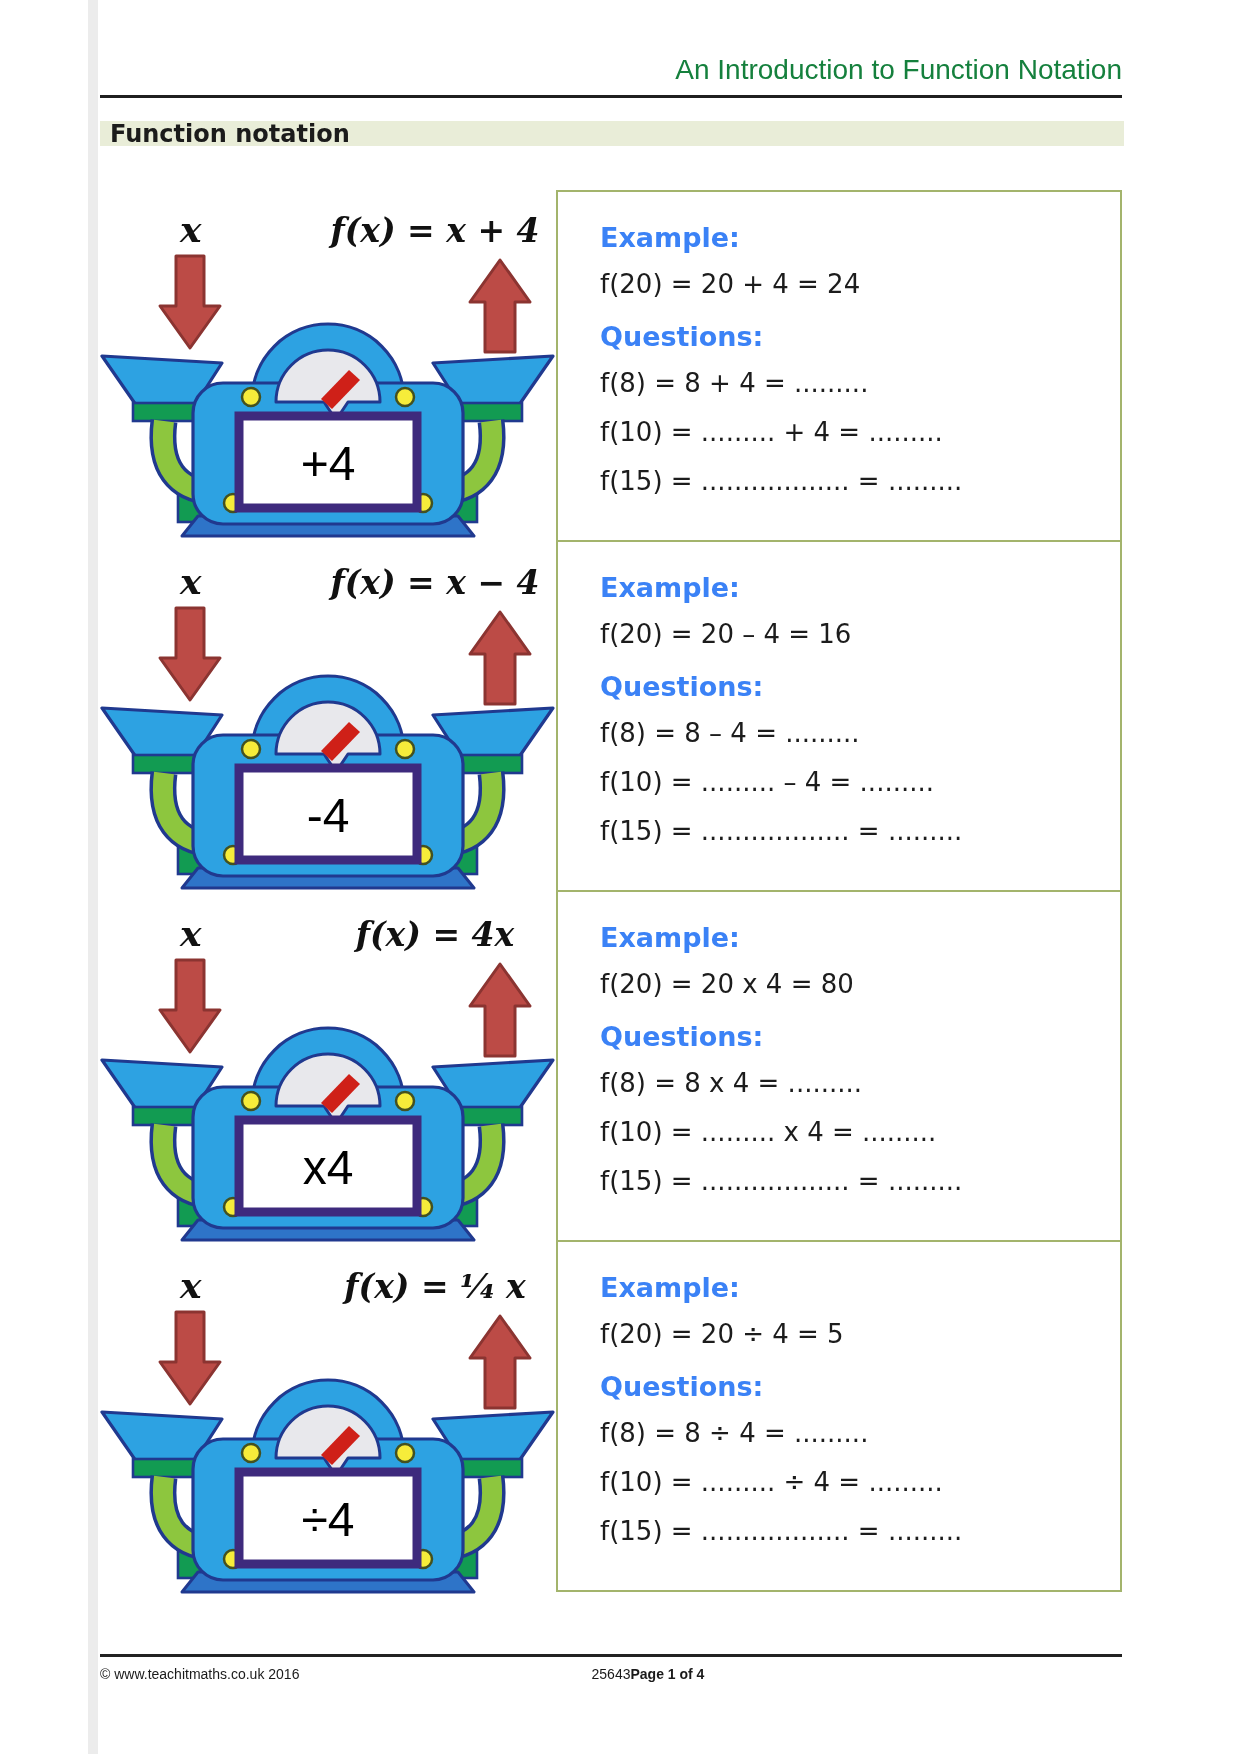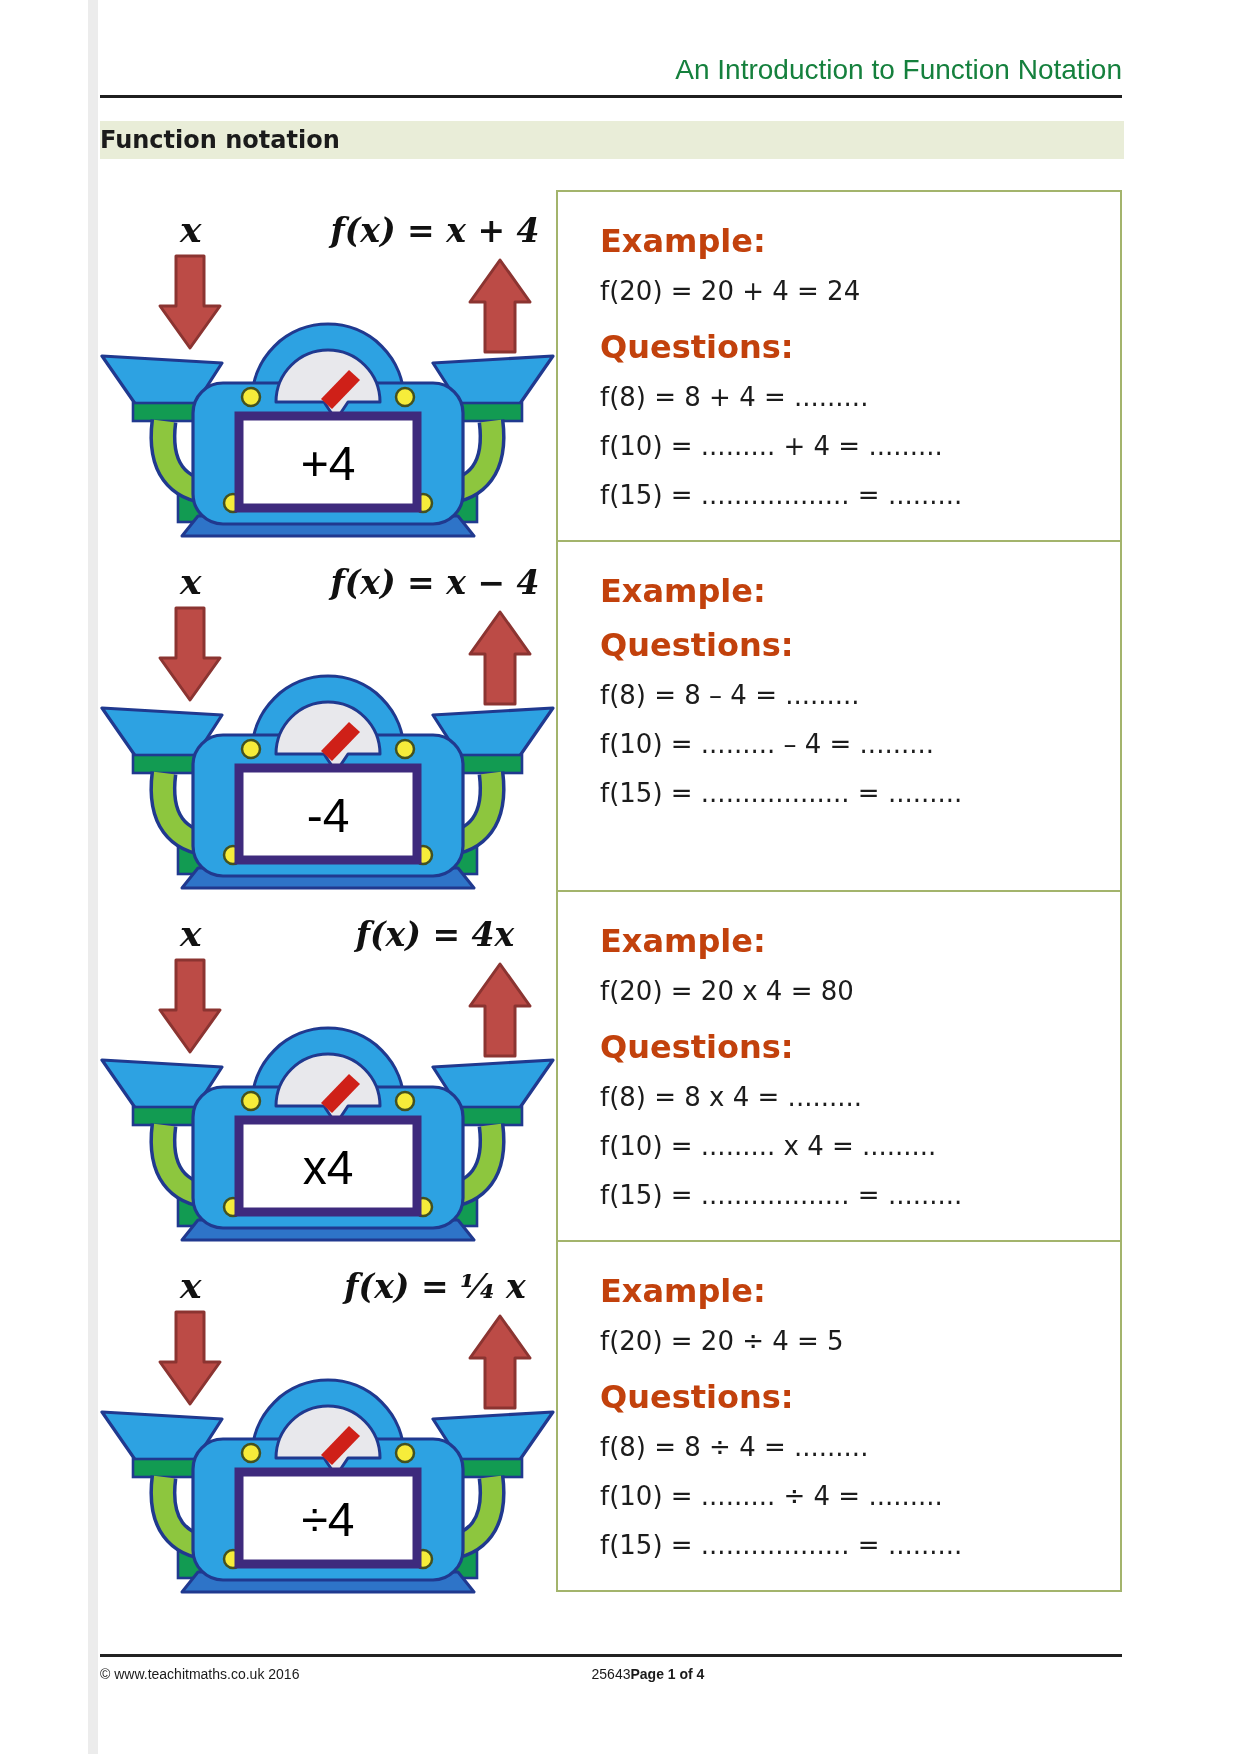--- a/index.html
+++ b/index.html
@@ -4,33 +4,33 @@
 <style>
   html,body{margin:0;padding:0;background:#fff;}
   .page{position:relative;width:1240px;height:1754px;background:#ffffff;overflow:hidden;
         font-family:"Liberation Sans",sans-serif;color:#1d1d1d;}
   .page-edge{position:absolute;left:88px;top:0;width:10px;height:100%;background:#ececec;}
   
   .header{position:absolute;left:100px;top:54px;width:1022px;text-align:right;
           border-bottom:3px solid #1f1f1f;padding-bottom:9px;}
   .header .title{font-size:28px;color:#15803d;}
   
-  .banner{position:absolute;left:100px;top:121px;width:1024px;height:38px;background:#e9edd8;
-          box-sizing:border-box;display:flex;align-items:center;}
+  .banner{position:absolute;left:100px;top:121px;width:1024px;height:25px;background:#e9edd8;
+          box-sizing:border-box;padding-left:10px;display:flex;align-items:center;}
   .banner .label{font-family:"DejaVu Sans",sans-serif;font-weight:700;font-size:24px;color:#1b1b1b;}
   
   .content{position:absolute;left:100px;top:190px;width:1022px;height:1408px;}
   .machines{position:absolute;left:0;top:0;width:456px;}
   .machine-row{width:456px;height:352px;}
   .machine-row svg{display:block;width:456px;height:352px;}
   .boxes{position:absolute;left:456px;top:0;width:566px;}
   .box{box-sizing:border-box;width:566px;height:352px;border:2px solid #a3b46c;background:#fff;
        padding:30px 20px 0 42px;}
   .box + .box{margin-top:-2px;}
-  .bx-h{font-family:"DejaVu Sans",sans-serif;font-weight:700;font-size:32px;color:#c2410c;margin:0 0 16px 0;}
+  .bx-h{font-family:"DejaVu Sans",sans-serif;font-weight:700;font-size:27px;color:#3b82f6;margin:0 0 16px 0;}
   .bx-l{font-family:"DejaVu Sans",sans-serif;font-size:26px;color:#1c1c1c;margin:0 0 19px 0;}
   .bx-l.example-line{margin-bottom:22px;}
   
   .blue{fill:#2da2e2;stroke:#20398f;stroke-width:3.2;stroke-linejoin:round;}
   .base{fill:#2e74c8;stroke:#20398f;stroke-width:3;stroke-linejoin:round;}
   .dgreen{fill:#129b52;stroke:#20398f;stroke-width:2.6;}
   .pipe-o{fill:none;stroke:#20398f;stroke-width:27;}
   .pipe-i{fill:none;stroke:#8dc63e;stroke-width:20;}
   .gauge{fill:#e8e8ec;stroke:#20398f;stroke-width:3;stroke-linejoin:round;}
   .needle{fill:#cf2018;}
@@ -191,20 +191,21 @@
         <div class="bx-h">Example:</div>
         <div class="bx-l example-line">f(20) = 20 + 4 = 24</div>
         <div class="bx-h">Questions:</div>
         <div class="bx-l">f(8) = 8 + 4 = .........</div>
         <div class="bx-l">f(10) = ......... + 4 = .........</div>
         <div class="bx-l">f(15) = .................. = .........</div>
       </div>
 
       <div class="box">
         <div class="bx-h">Example:</div>
+        <div class="bx-l example-line">f(20) = 20 – 4 = 16</div>
         <div class="bx-h">Questions:</div>
         <div class="bx-l">f(8) = 8 – 4 = .........</div>
         <div class="bx-l">f(10) = ......... – 4 = .........</div>
         <div class="bx-l">f(15) = .................. = .........</div>
       </div>
 
       <div class="box">
         <div class="bx-h">Example:</div>
         <div class="bx-l example-line">f(20) = 20 x 4 = 80</div>
         <div class="bx-h">Questions:</div>

